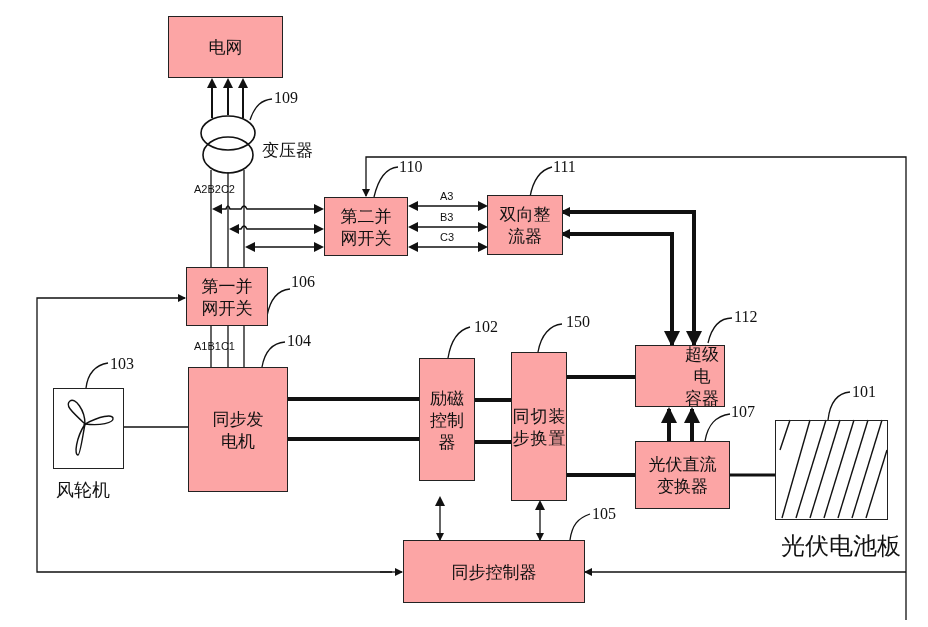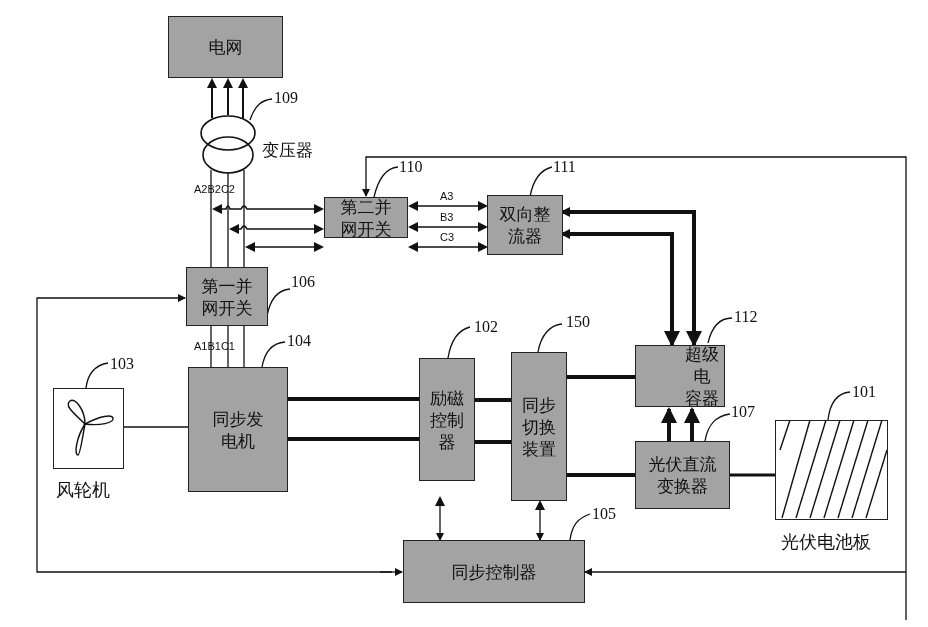--- a/index.html
+++ b/index.html
@@ -1,18 +1,18 @@
 <!DOCTYPE html>
 <html><head>
   <meta charset="utf-8">
   <style>
     html, body { margin: 0; padding: 0; background: #ffffff; }
     body { width: 928px; height: 627px; position: relative; overflow: hidden; font-family: "DejaVu Serif", serif; color: #111; }
     svg { position: absolute; left: 0; top: 0; }
-    .box { position: absolute; border: 1.5px solid #222; background: #a3a3a3; box-sizing: border-box; display: flex; align-items: center; justify-content: center; text-align: center; font-size: 17px; line-height: 22px; }
+    .box { position: absolute; border: 1.5px solid #222; background: #fca5a5; box-sizing: border-box; display: flex; align-items: center; justify-content: center; text-align: center; font-size: 17px; line-height: 22px; }
     .lbl { position: absolute; font-size: 16px; white-space: nowrap; }
     .ref { position: absolute; font-size: 16px; white-space: nowrap; font-family: "Liberation Serif", serif; }
     .ph { position: absolute; font-size: 11px; font-family: "Liberation Sans", sans-serif; white-space: nowrap; }
   </style>
 </head>
 <body>
 
 <svg width="928" height="627" viewBox="0 0 928 627">
   <defs>
     <marker id="ah" markerWidth="10" markerHeight="10" refX="8" refY="5" orient="auto" markerUnits="userSpaceOnUse">
@@ -138,21 +138,21 @@
 
 <div class="box" style="left:168px;top:16px;width:115px;height:62px;">
   <span>电网</span>
 </div>
 
 <span class="ref" style="left:274px;top:89px;">109</span>
 <span class="lbl" style="left:262px;top:139px;font-size:17px;">变压器</span>
 
 <span class="ph" style="left:194px;top:183px;">A2B2C2</span>
 
-<div class="box" style="left:324px;top:197px;width:84px;height:41px;flex-direction:column;">
+<div class="box" style="left:324px;top:197px;width:84px;height:59px;flex-direction:column;">
   <span>第二并</span>
   <span>网开关</span>
 </div>
 <span class="ref" style="left:399px;top:158px;">110</span>
 
 <span class="ph" style="left:440px;top:190px;">A3</span>
 <span class="ph" style="left:440px;top:211px;">B3</span>
 <span class="ph" style="left:440px;top:231px;">C3</span>
 
 <div class="box" style="left:487px;top:195px;width:76px;height:60px;flex-direction:column;">
@@ -179,39 +179,39 @@
 </div>
 <span class="ref" style="left:287px;top:332px;">104</span>
 
 <div class="box" style="left:419px;top:358px;width:56px;height:123px;flex-direction:column;">
   <span>励磁</span>
   <span>控制</span>
   <span>器</span>
 </div>
 <span class="ref" style="left:474px;top:318px;">102</span>
 
-<div class="box" style="left:511px;top:352px;width:56px;height:149px;flex-direction:column;">
+<div class="box" style="left:511px;top:352px;width:56px;height:149px;flex-direction:row;">
   <span>同步</span>
   <span>切换</span>
   <span>装置</span>
 </div>
 <span class="ref" style="left:566px;top:313px;">150</span>
 
 <div class="box" style="left:635px;top:345px;width:90px;height:62px;flex-direction:column;padding-left:44px;">
   <span>超级电</span>
   <span>容器</span>
 </div>
 <span class="ref" style="left:734px;top:308px;">112</span>
 
 <div class="box" style="left:635px;top:441px;width:95px;height:68px;flex-direction:column;">
   <span>光伏直流</span>
   <span>变换器</span>
 </div>
 <span class="ref" style="left:731px;top:403px;">107</span>
 
 <div class="box" style="left:775px;top:420px;width:113px;height:100px;background:transparent;"></div>
 <span class="ref" style="left:852px;top:383px;">101</span>
-<span class="lbl" style="left:781px;top:530px;font-size:18px;">光伏电池板</span>
+<span class="lbl" style="left:781px;top:530px;font-size:24px;">光伏电池板</span>
 
 <div class="box" style="left:403px;top:540px;width:182px;height:63px;">
   <span>同步控制器</span>
 </div>
 <span class="ref" style="left:592px;top:505px;">105</span>
 
 </body></html>

